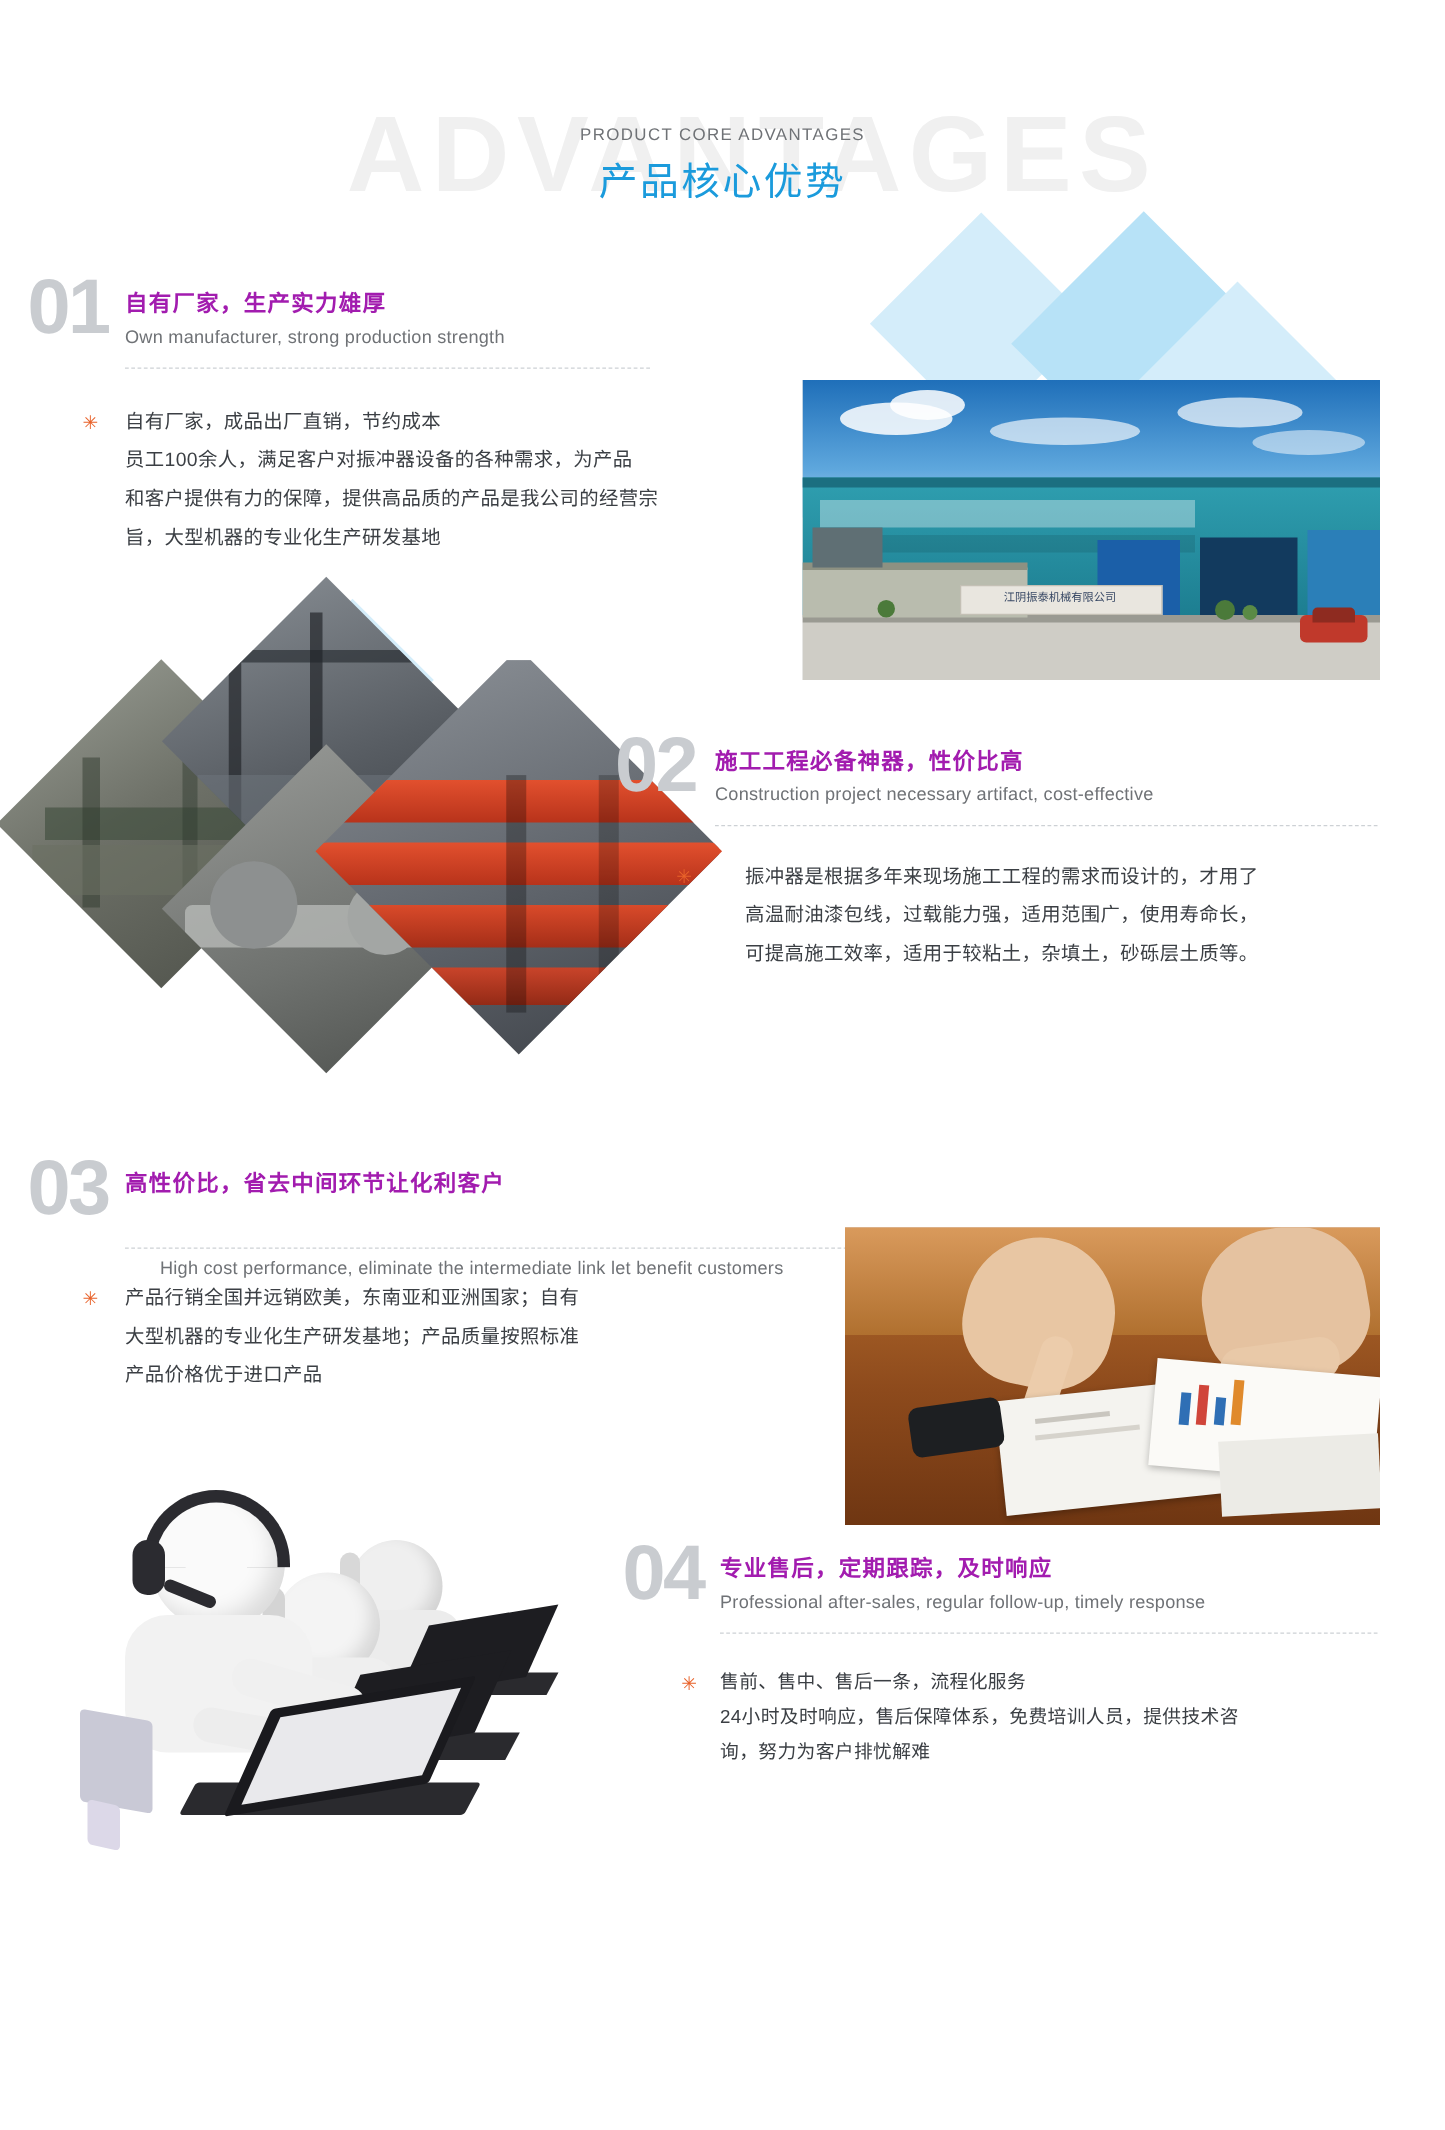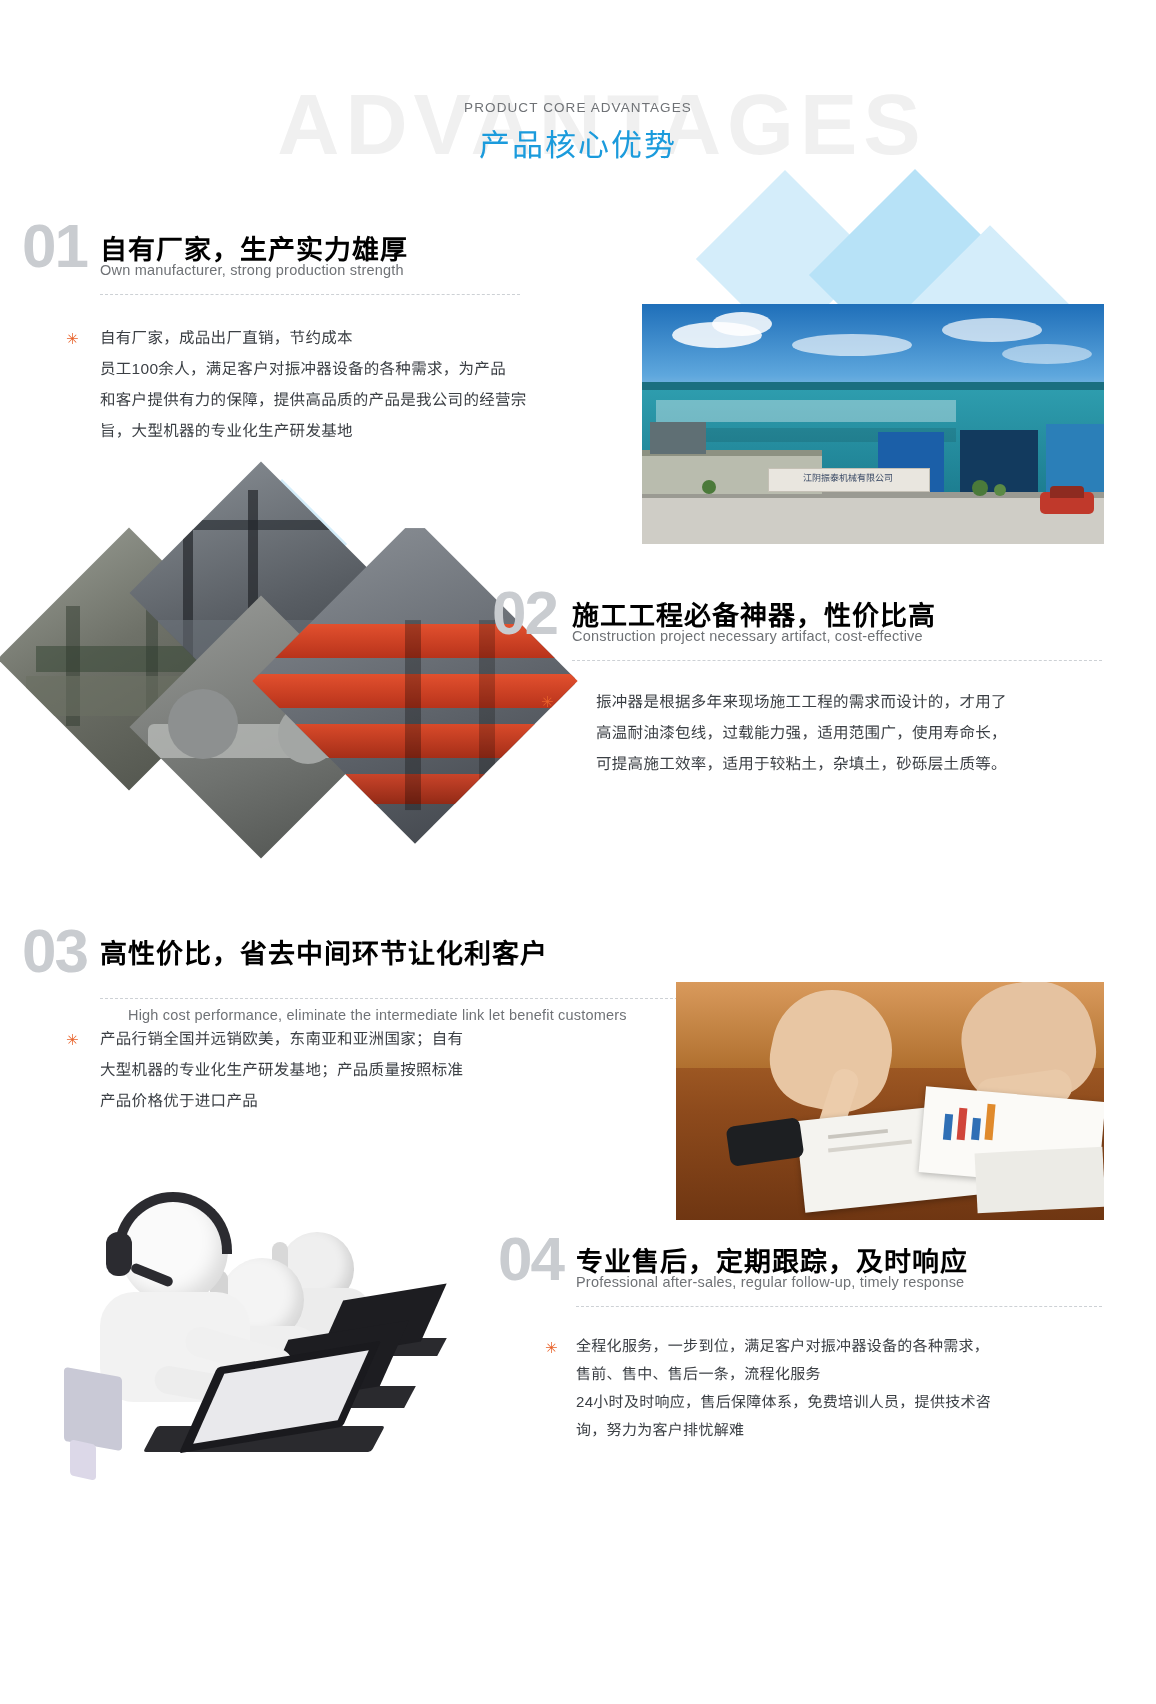--- a/index.html
+++ b/index.html
@@ -27,21 +27,21 @@
     position:absolute;left:0;top:42px;width:1156px;text-align:center;
     font-size:31px;font-weight:normal;color:#1b9bdc;letter-spacing:2px;
   }
 
   
   .num{
     position:absolute;font-size:62px;font-weight:bold;color:#c9ccd0;
     line-height:62px;letter-spacing:-2px;user-select:none;
   }
   .h-cn{
-    position:absolute;font-size:27px;font-weight:bold;color:#000000;
+    position:absolute;font-size:18px;font-weight:bold;color:#a21caf;
     letter-spacing:1px;white-space:nowrap;
   }
   .h-en{
     position:absolute;font-size:14.5px;color:#6f7276;white-space:nowrap;
     letter-spacing:.2px;
   }
   .dash{
     position:absolute;height:0;border-top:1px dashed #cdd1d5;
   }
   .ast{
@@ -257,20 +257,19 @@
       <div style="position:absolute;left:36px;top:254px;width:26px;height:36px;background:#dcd8e8;border-radius:4px;transform:skewY(12deg);"></div>
     </div>
 
     <div class="num" style="left:498px;top:1228px;">04</div>
     <div class="h-cn" style="left:576px;top:1240px;">专业售后，定期跟踪，及时响应</div>
     <div class="h-en" style="left:576px;top:1274px;">Professional after-sales, regular follow-up, timely response</div>
     <div class="dash" style="left:576px;top:1306px;width:526px;"></div>
 
     <div class="ast" style="left:545px;top:1340px;">✳</div>
     <div class="body-txt small" style="left:576px;top:1332px;width:520px;">
-      <div>全程化服务，一步到位，满足客户对振冲器设备的各种需求，</div>
       <div>售前、售中、售后一条，流程化服务</div>
       <div>24小时及时响应，售后保障体系，免费培训人员，提供技术咨</div>
       <div>询，努力为客户排忧解难</div>
     </div>
   </div>
 
 </div>
 
 </body></html>

